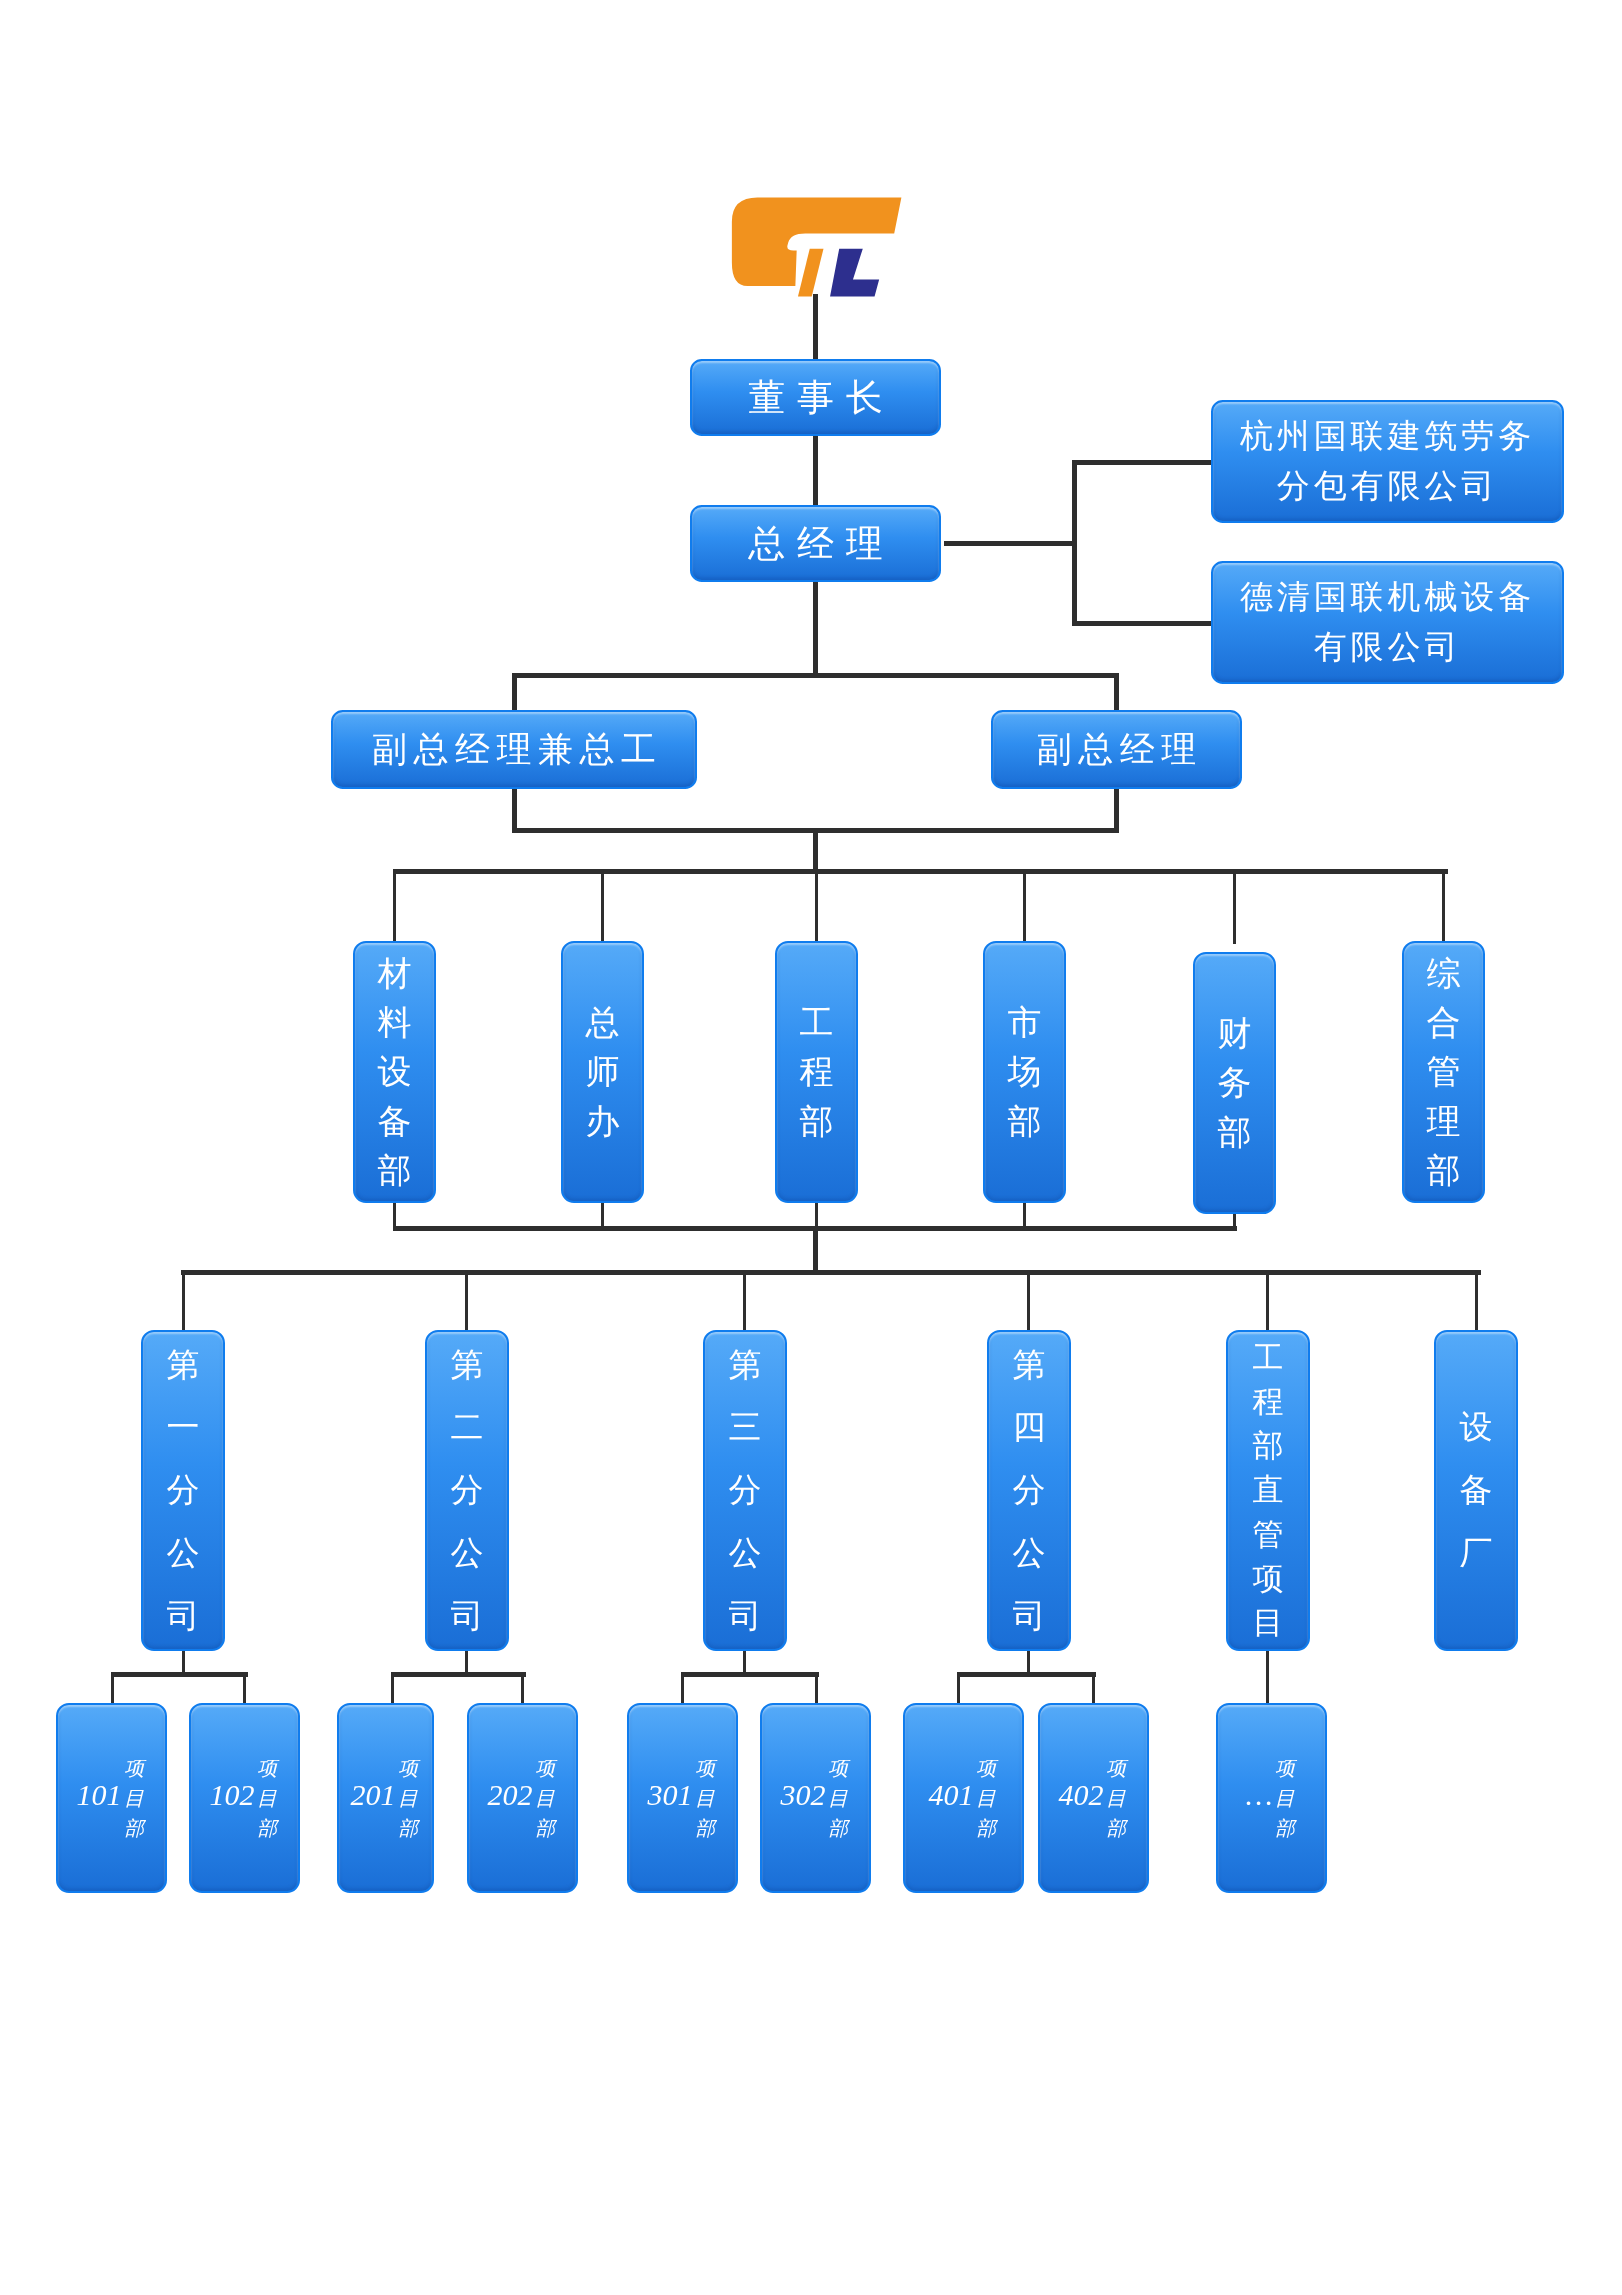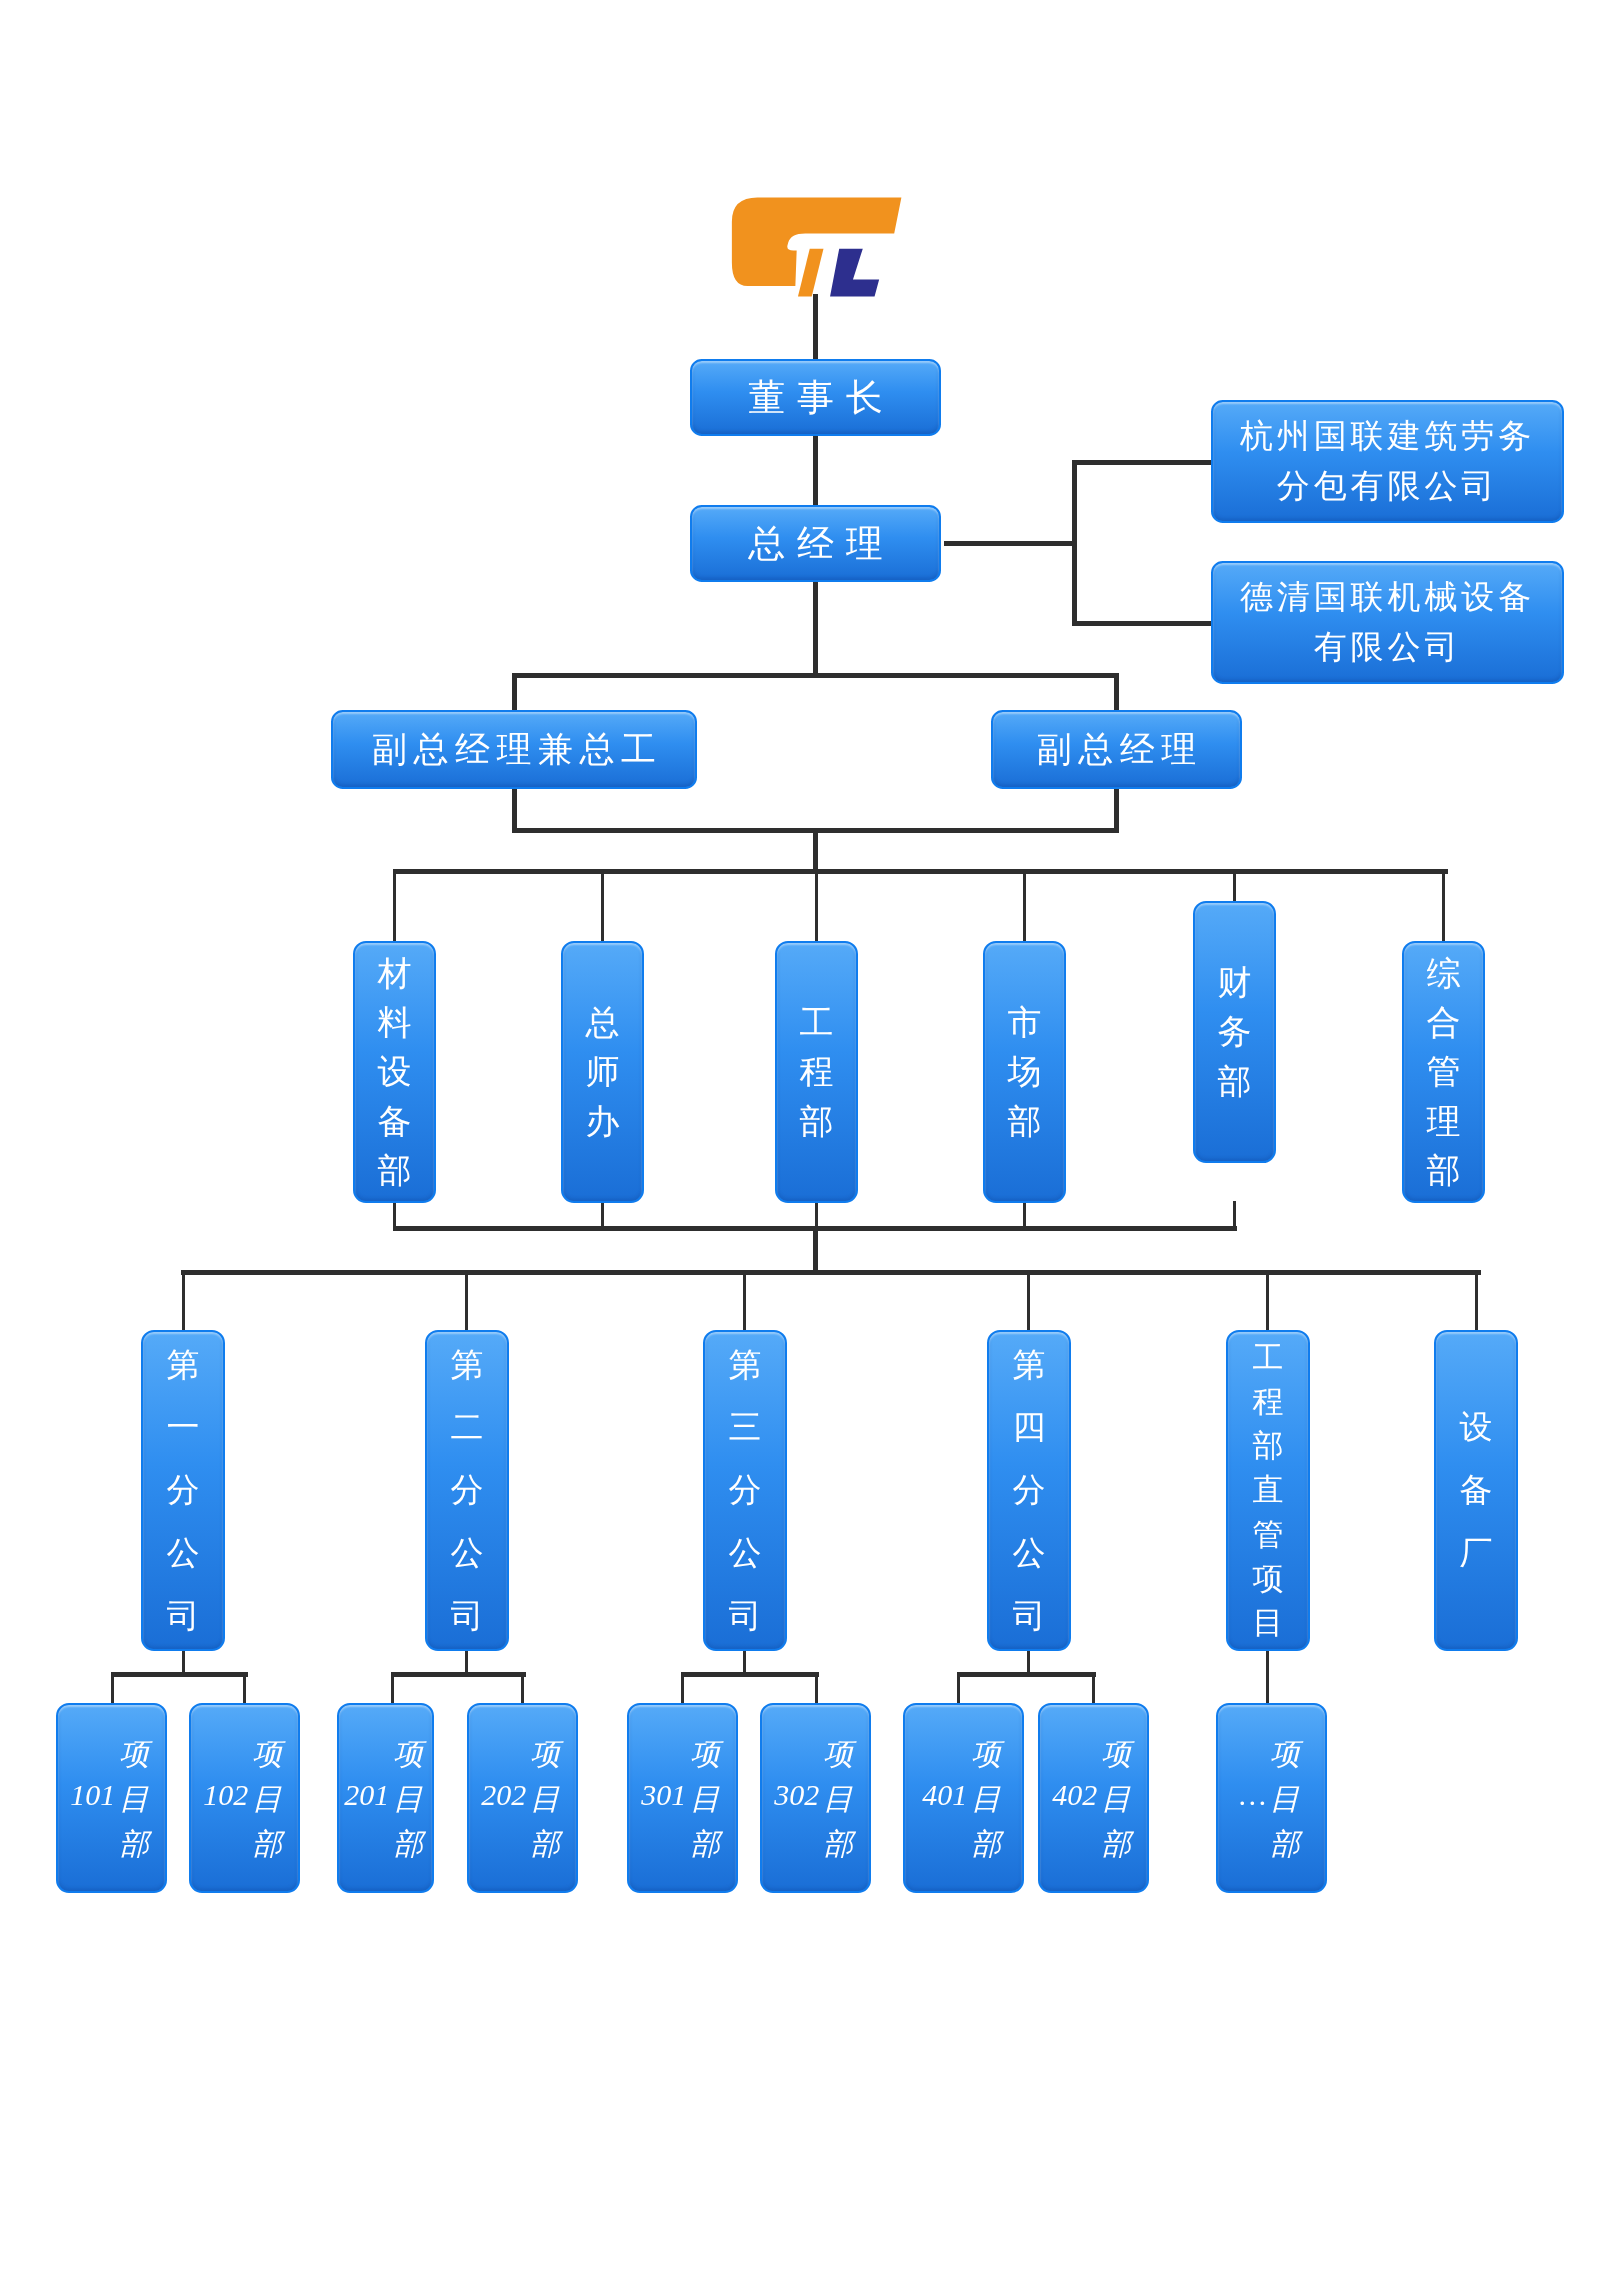--- a/index.html
+++ b/index.html
@@ -13,21 +13,21 @@
         box-shadow:inset 0 2px 2px rgba(255,255,255,0.40), inset 0 -2.6px 3.9px rgba(0,40,110,0.18);
         display:flex;align-items:center;justify-content:center;box-sizing:border-box;}
   .hbox{font-size:37px;letter-spacing:11.8px;text-indent:11.8px;white-space:nowrap;}
   .dbox{font-size:35px;letter-spacing:6.5px;text-indent:6.5px;white-space:nowrap;}
   .abox{font-size:33px;letter-spacing:3.9px;line-height:1.5;padding:0 22px;text-align:center;}
   .vbox{border-radius:13px;}
   .vt{display:block;width:1.25em;word-break:break-all;line-height:1.45;font-size:34px;text-align:center;}
   .sub .vt{font-size:33px;line-height:1.9;}
   .pbox{flex-direction:row;border-radius:13px;font-style:italic;}
   .pbox .num{font-size:30px;white-space:nowrap;margin-bottom:5.2px;}
-  .pbox .vt{font-size:30px;line-height:1.5;}
+  .pbox .vt{font-size:20px;line-height:1.5;}
 </style>
 </head>
 <body>
 
 <div class="page">
 
   <svg class="logo" style="left:720px;top:193px;width:190px;height:108px" viewBox="0 0 290 165">
     <path fill="#F1921E" d="M57,7 H277 L266,62 H130 Q108,62 104,76 L103,80 Q101,88 112,88 H117 L115,142 H42 Q18,142 18,106 V44 Q18,7 57,7 Z"></path>
     <polygon fill="#F1921E" points="137,85 158,85 140,158 119,158"></polygon>
     <polygon fill="#2D2F8E" points="182,85 218,85 203,132 243,132 236,158 168,158"></polygon>
@@ -112,21 +112,21 @@
   </div>
   <div class="node vbox" style="left:561px;top:941px;width:83px;height:262px">
     <span class="vt">总师办</span>
   </div>
   <div class="node vbox" style="left:775px;top:941px;width:83px;height:262px">
     <span class="vt">工程部</span>
   </div>
   <div class="node vbox" style="left:983px;top:941px;width:83px;height:262px">
     <span class="vt">市场部</span>
   </div>
-  <div class="node vbox" style="left:1193px;top:901px;width:83px;height:262px">
+  <div class="node vbox" style="left:1193px;top:952px;width:83px;height:262px">
     <span class="vt">财务部</span>
   </div>
   <div class="node vbox" style="left:1402px;top:941px;width:83px;height:262px">
     <span class="vt">综合管理部</span>
   </div>
 
   <div class="node vbox sub" style="left:141px;top:1330px;width:84px;height:321px">
     <span class="vt">第一分公司</span>
   </div>
   <div class="node vbox sub" style="left:425px;top:1330px;width:84px;height:321px">

